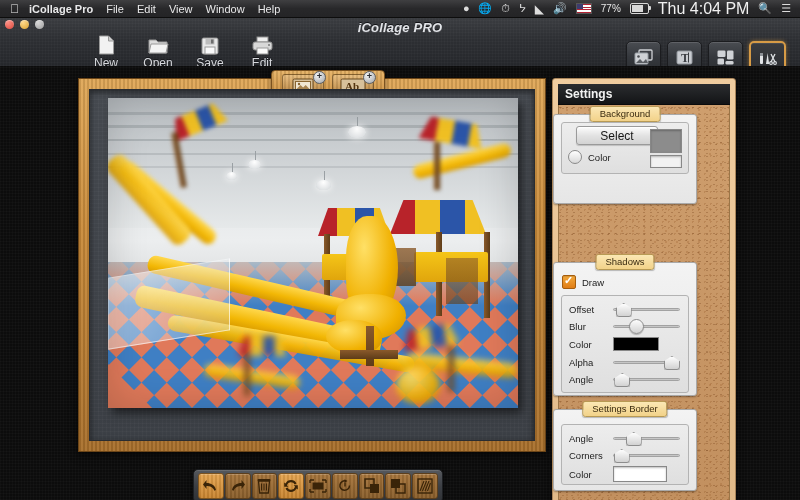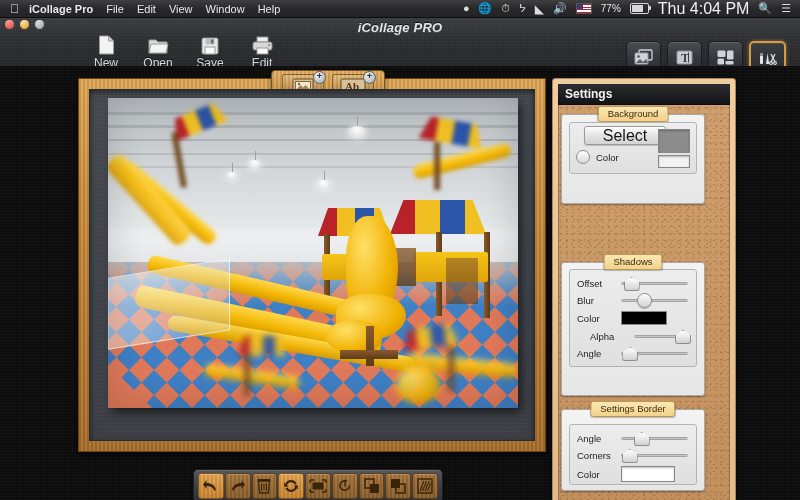--- a/index.html
+++ b/index.html
@@ -171,21 +171,21 @@
       radial-gradient(circle at 72% 30%, rgba(160,100,50,.3) 0 1px, transparent 1px),
       radial-gradient(circle at 28% 80%, rgba(150,95,45,.3) 0 1px, transparent 1px),
       linear-gradient(#cf9f6e,#c2905f);
     background-size:7px 7px,9px 9px,11px 11px,6px 6px,100% 100%;
     border:1px solid #9a7547;overflow:hidden;}
   #settings .shdr{position:absolute;left:5px;top:5px;right:5px;height:20px;
     background:linear-gradient(#2b2d30,#131416);color:#f2f2f2;
     font-size:12px;font-weight:bold;display:flex;align-items:center;padding-left:7px;
     border-bottom:1px solid #0a0a0b;}
 
-  .sec{position:absolute;left:8px;width:142px;
+  .sec{position:absolute;left:0;width:142px;
     background:linear-gradient(#f3f3f3,#e6e6e6);
     border:1px solid #a9a9a9;border-radius:3px;
     box-shadow:0 1px 2px rgba(0,0,0,.35);}
   .sectab{position:absolute;top:-9px;left:50%;transform:translateX(-50%);
     background:linear-gradient(#fbe7b4,#f2d289);border:1px solid #b89a54;border-radius:3px;
     font-size:9.5px;color:#3a2b10;padding:1px 9px 2px;white-space:nowrap;
     box-shadow:0 1px 1px rgba(0,0,0,.25);}
 
   .row{display:flex;align-items:center;font-size:9.5px;color:#1c1c1c;}
   .chk{width:12px;height:12px;border-radius:2px;border:1px solid #888;
@@ -205,21 +205,21 @@
   .sthumb{position:absolute;top:0px;width:14px;height:12px;
     background:linear-gradient(#fdfdfd,#d2d2d2);border:1px solid #8d8d8d;
     border-radius:2px 2px 3px 3px;
     clip-path:polygon(50% 0,100% 38%,100% 100%,0 100%,0 38%);
     box-shadow:0 1px 1px rgba(0,0,0,.25);}
   .sthumb.round{border-radius:50%;clip-path:none;width:13px;height:13px;top:-1px;}
 
   .swatch{border:1px solid #888;box-shadow:inset 0 1px 2px rgba(0,0,0,.25);}
   .pbtn{flex:1;height:17px;border-radius:3px;border:1px solid #9a9a9a;
     background:linear-gradient(#fdfdfd,#e2e2e2 52%,#d3d3d3);
-    font-size:16px;color:#161616;display:flex;align-items:center;justify-content:center;
+    font-size:12px;color:#161616;display:flex;align-items:center;justify-content:center;
     box-shadow:0 1px 1px rgba(0,0,0,.18),inset 0 1px 0 #fff;}
 
   .lbl-w{width:44px;flex:none;}
   svg{display:block;}
 </style>
 </head>
 <body>
 
 <div id="root">
 
@@ -541,40 +541,44 @@
             <div class="row" style="margin:5px 0 0 6px;">
               <span class="radio"></span>
               <span style="margin-left:6px;">Color</span>
             </div>
             <div class="swatch" style="position:absolute;right:6px;bottom:5px;width:30px;height:11px;background:#f2f2f2;"></div>
           </div>
         </div>
 
         <div class="sec" style="top:183px;height:132px;">
           <div class="sectab">Shadows</div>
+          <div class="row" style="margin:12px 0 0 8px;">
+            <span class="chk on"></span>
+            <span style="margin-left:6px;">Draw</span>
+          </div>
           <div class="inner" style="margin:6px 7px 0 7px;height:92px;padding-top:4px;">
             <div class="row" style="margin:3px 8px 0 7px;">
               <span class="lbl-w">Offset</span>
               <span class="slider">
                 <span class="strack"></span>
                   <span class="sthumb" style="left:4%;"></span>
               </span>
             </div>
             <div class="row" style="margin:5px 8px 0 7px;">
               <span class="lbl-w">Blur</span>
               <span class="slider">
                 <span class="strack"></span>
                   <span class="sthumb round" style="left:24%;"></span>
               </span>
             </div>
             <div class="row" style="margin:5px 8px 0 7px;">
               <span class="lbl-w">Color</span>
               <span class="swatch" style="width:44px;height:12px;background:#000;"></span>
             </div>
-            <div class="row" style="margin:5px 8px 0 20px;">
+            <div class="row" style="margin:5px 8px 0 7px;">
               <span class="lbl-w">Alpha</span>
               <span class="slider">
                 <span class="strack"></span>
                   <span class="sthumb" style="left:76%;"></span>
               </span>
             </div>
             <div class="row" style="margin:5px 8px 0 7px;">
               <span class="lbl-w">Angle</span>
               <span class="slider">
                 <span class="strack"></span>

